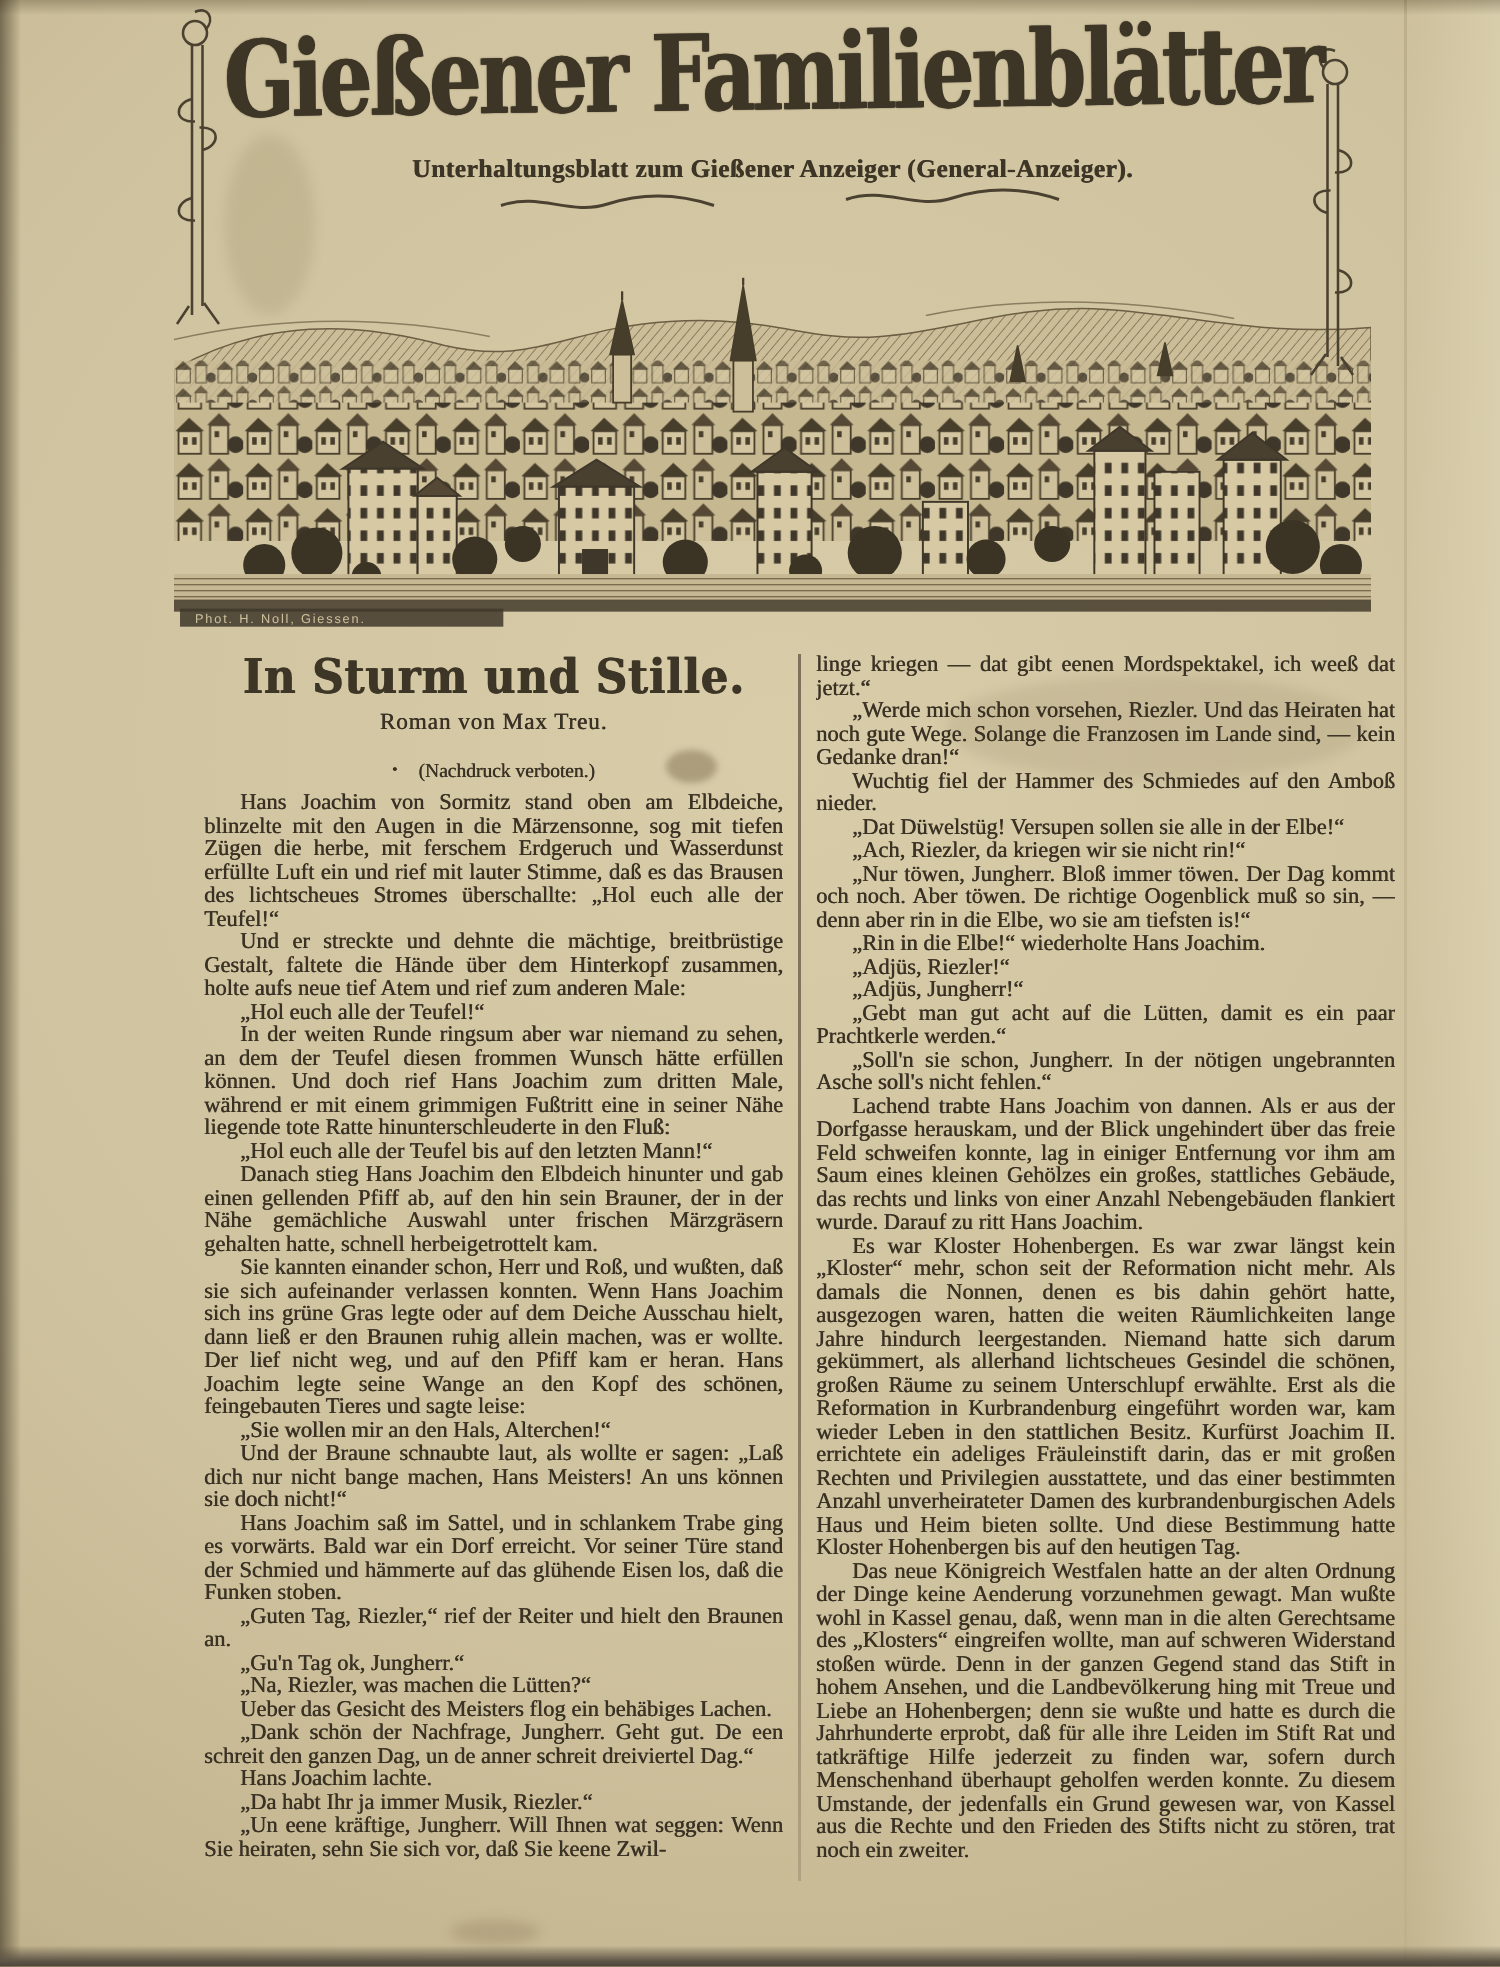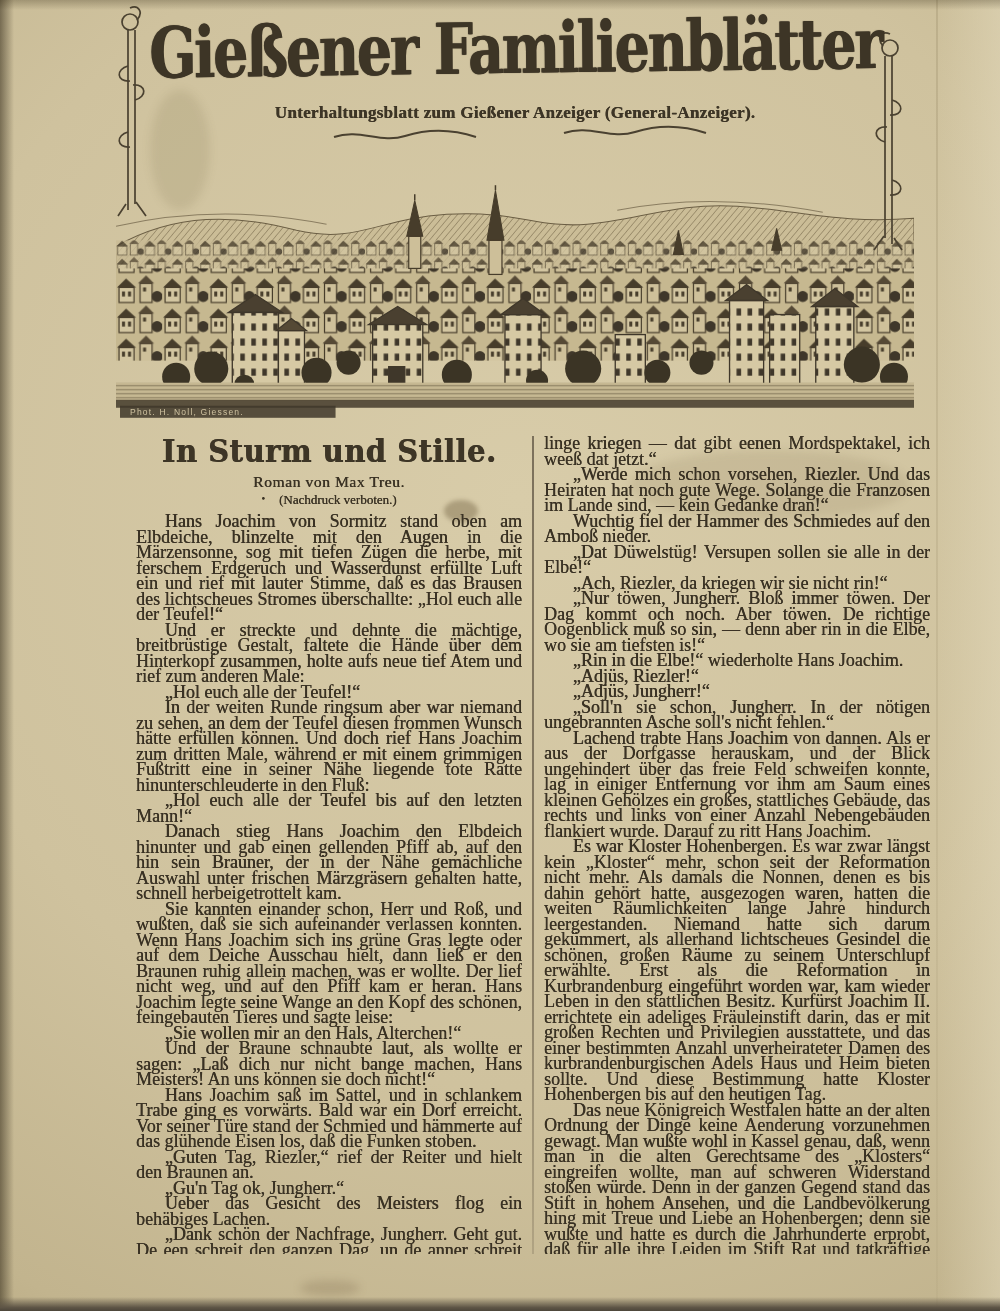--- a/index.html
+++ b/index.html
@@ -63,26 +63,26 @@
   .columns{display:flex;align-items:stretch;}
   .col{width:386px;height:818px;overflow:hidden;}
   .divider{width:2px;background:linear-gradient(to bottom,#5e5342 0%,#6b5f4b 60%,rgba(107,95,75,.35) 100%);
     margin:0 10px 0 10px;opacity:.75;}
   .art-head{text-align:center;margin-bottom:6px;}
   .art-head h2{
     margin:0;font-family:"DejaVu Serif",serif;font-weight:bold;font-size:29px;line-height:1.05;
     letter-spacing:.5px;text-shadow:.7px 0 currentColor;color:#3d3526;transform:scaleY(1.1);
   }
   .art-head .byline{margin-top:7px;font-size:15.5px;letter-spacing:.6px;text-shadow:.35px 0 currentColor;}
-  .art-head .notice{margin-top:1px;font-size:13px;text-shadow:.3px 0 currentColor;}
+  .art-head .notice{margin-top:15px;font-size:13px;text-shadow:.3px 0 currentColor;}
   .art-head .notice .mark{display:inline-block;margin-right:14px;font-size:10px;vertical-align:2px;}
 
   .col-text p, .col p{
     margin:0;text-indent:1.6em;text-align:justify;
-    font-size:18px;line-height:15.5px;color:#3a3224;
+    font-size:15px;line-height:15.5px;color:#3a3224;
     text-shadow:.35px 0 currentColor;
     hyphens:auto;-webkit-hyphens:auto;
   }
   .col-right p:first-child{text-indent:0;}
 </style>
 </head>
 <body>
 
 <div class="page">
 
@@ -239,38 +239,40 @@
             <p>„Hol euch alle der Teufel!“</p>
             <p>In der weiten Runde ringsum aber war niemand zu sehen, an dem der Teufel diesen frommen Wunsch hätte erfüllen können. Und doch rief Hans Joachim zum dritten Male, während er mit einem grimmigen Fußtritt eine in seiner Nähe liegende tote Ratte hinunterschleuderte in den Fluß:</p>
             <p>„Hol euch alle der Teufel bis auf den letzten Mann!“</p>
             <p>Danach stieg Hans Joachim den Elbdeich hinunter und gab einen gellenden Pfiff ab, auf den hin sein Brauner, der in der Nähe gemächliche Auswahl unter frischen Märzgräsern gehalten hatte, schnell herbeigetrottelt kam.</p>
             <p>Sie kannten einander schon, Herr und Roß, und wußten, daß sie sich aufeinander verlassen konnten. Wenn Hans Joachim sich ins grüne Gras legte oder auf dem Deiche Ausschau hielt, dann ließ er den Braunen ruhig allein machen, was er wollte. Der lief nicht weg, und auf den Pfiff kam er heran. Hans Joachim legte seine Wange an den Kopf des schönen, feingebauten Tieres und sagte leise:</p>
             <p>„Sie wollen mir an den Hals, Alterchen!“</p>
             <p>Und der Braune schnaubte laut, als wollte er sagen: „Laß dich nur nicht bange machen, Hans Meisters! An uns können sie doch nicht!“</p>
             <p>Hans Joachim saß im Sattel, und in schlankem Trabe ging es vorwärts. Bald war ein Dorf erreicht. Vor seiner Türe stand der Schmied und hämmerte auf das glühende Eisen los, daß die Funken stoben.</p>
             <p>„Guten Tag, Riezler,“ rief der Reiter und hielt den Braunen an.</p>
             <p>„Gu'n Tag ok, Jungherr.“</p>
+            <p>„Na, Riezler, was machen die Lütten?“</p>
             <p>Ueber das Gesicht des Meisters flog ein behäbiges Lachen.</p>
             <p>„Dank schön der Nachfrage, Jungherr. Geht gut. De een schreit den ganzen Dag, un de anner schreit dreiviertel Dag.“</p>
             <p>Hans Joachim lachte.</p>
             <p>„Da habt Ihr ja immer Musik, Riezler.“</p>
             <p>„Un eene kräftige, Jungherr. Will Ihnen wat seggen: Wenn Sie heiraten, sehn Sie sich vor, daß Sie keene Zwil-</p>
           </div>
       </div>
       <div class="divider"></div>
       <div class="col col-right">
           <p>linge kriegen — dat gibt eenen Mordspektakel, ich weeß dat jetzt.“</p>
           <p>„Werde mich schon vorsehen, Riezler. Und das Heiraten hat noch gute Wege. Solange die Franzosen im Lande sind, — kein Gedanke dran!“</p>
           <p>Wuchtig fiel der Hammer des Schmiedes auf den Amboß nieder.</p>
           <p>„Dat Düwelstüg! Versupen sollen sie alle in der Elbe!“</p>
           <p>„Ach, Riezler, da kriegen wir sie nicht rin!“</p>
           <p>„Nur töwen, Jungherr. Bloß immer töwen. Der Dag kommt och noch. Aber töwen. De richtige Oogenblick muß so sin, — denn aber rin in die Elbe, wo sie am tiefsten is!“</p>
           <p>„Rin in die Elbe!“ wiederholte Hans Joachim.</p>
           <p>„Adjüs, Riezler!“</p>
           <p>„Adjüs, Jungherr!“</p>
+          <p>„Gebt man gut acht auf die Lütten, damit es ein paar Prachtkerle werden.“</p>
           <p>„Soll'n sie schon, Jungherr. In der nötigen ungebrannten Asche soll's nicht fehlen.“</p>
           <p>Lachend trabte Hans Joachim von dannen. Als er aus der Dorfgasse herauskam, und der Blick ungehindert über das freie Feld schweifen konnte, lag in einiger Entfernung vor ihm am Saum eines kleinen Gehölzes ein großes, stattliches Gebäude, das rechts und links von einer Anzahl Nebengebäuden flankiert wurde. Darauf zu ritt Hans Joachim.</p>
           <p>Es war Kloster Hohenbergen. Es war zwar längst kein „Kloster“ mehr, schon seit der Reformation nicht mehr. Als damals die Nonnen, denen es bis dahin gehört hatte, ausgezogen waren, hatten die weiten Räumlichkeiten lange Jahre hindurch leergestanden. Niemand hatte sich darum gekümmert, als allerhand lichtscheues Gesindel die schönen, großen Räume zu seinem Unterschlupf erwählte. Erst als die Reformation in Kurbrandenburg eingeführt worden war, kam wieder Leben in den stattlichen Besitz. Kurfürst Joachim II. errichtete ein adeliges Fräuleinstift darin, das er mit großen Rechten und Privilegien ausstattete, und das einer bestimmten Anzahl unverheirateter Damen des kurbrandenburgischen Adels Haus und Heim bieten sollte. Und diese Bestimmung hatte Kloster Hohenbergen bis auf den heutigen Tag.</p>
           <p>Das neue Königreich Westfalen hatte an der alten Ordnung der Dinge keine Aenderung vorzunehmen gewagt. Man wußte wohl in Kassel genau, daß, wenn man in die alten Gerechtsame des „Klosters“ eingreifen wollte, man auf schweren Widerstand stoßen würde. Denn in der ganzen Gegend stand das Stift in hohem Ansehen, und die Landbevölkerung hing mit Treue und Liebe an Hohenbergen; denn sie wußte und hatte es durch die Jahrhunderte erprobt, daß für alle ihre Leiden im Stift Rat und tatkräftige Hilfe jederzeit zu finden war, sofern durch Menschenhand überhaupt geholfen werden konnte. Zu diesem Umstande, der jedenfalls ein Grund gewesen war, von Kassel aus die Rechte und den Frieden des Stifts nicht zu stören, trat noch ein zweiter.</p>
         </div>
     </div>
   </section>
 
   <div class="edge-left"></div>
   <div class="edge-top"></div>

